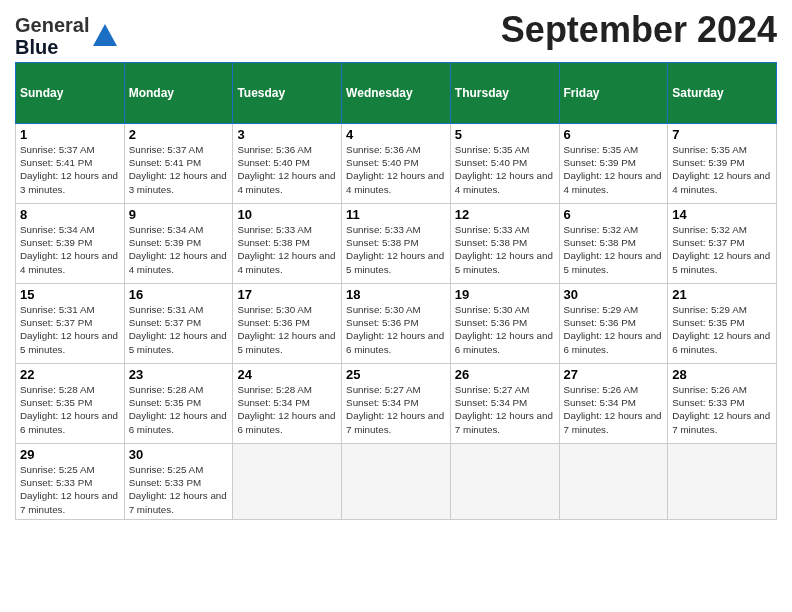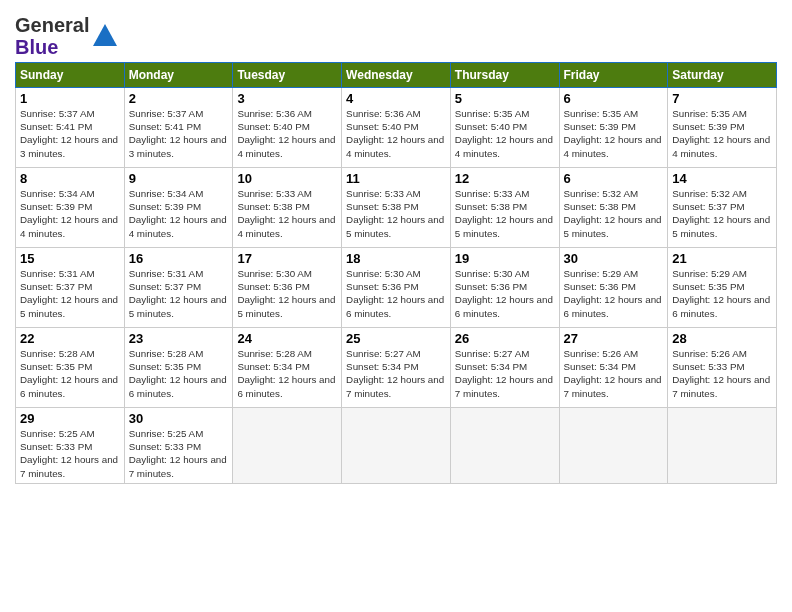--- a/index.html
+++ b/index.html
@@ -24,21 +24,21 @@
       display: flex;
       align-items: center;
       margin-top: 4px;
     }
     .logo-text {
       font-size: 20px;
       font-weight: bold;
       line-height: 1.1;
     }
     .logo-text span.general { color: #333; }
-    .logo-text span.blue { color: #4c1d95; }
+    .logo-text span.blue { color: #0f172a; }
     .logo-icon {
       width: 28px;
       height: 28px;
       margin-left: 2px;
     }
     .title-block {
       text-align: right;
     }
     .month-title {
       font-size: 36px;
@@ -50,23 +50,23 @@
       font-size: 15px;
       color: #444;
     }
     
     .cal-table {
       width: 100%;
       border-collapse: collapse;
       font-size: 10.5px;
     }
     .cal-table th {
-      background: #4d7c0f;
+      background: #15803d;
       color: #fff;
-      padding: 5px 4px;
+      padding: 23px 4px;
       font-size: 12px;
       font-weight: bold;
       text-align: left;
       border: 1px solid #1a6fc4;
     }
     .cal-table td {
       vertical-align: top;
       border: 1px solid #ccc;
       padding: 3px 4px;
       width: calc(100% / 7);
@@ -104,20 +104,21 @@
             <span class="general">General</span><br>
             <span class="blue">Blue</span>
           </span>
           <svg class="logo-icon" viewBox="0 0 28 28">
             <polygon points="14,2 26,24 2,24" fill="#1a6fc4"></polygon>
           </svg>
         </div>
       </div>
     </div>
     <div class="title-block">
+      <div class="month-title">September 2024</div>
     </div>
   </div>
 
   <table class="cal-table">
     <thead>
       <tr>
         <th>Sunday</th>
         <th>Monday</th>
         <th>Tuesday</th>
         <th>Wednesday</th>

